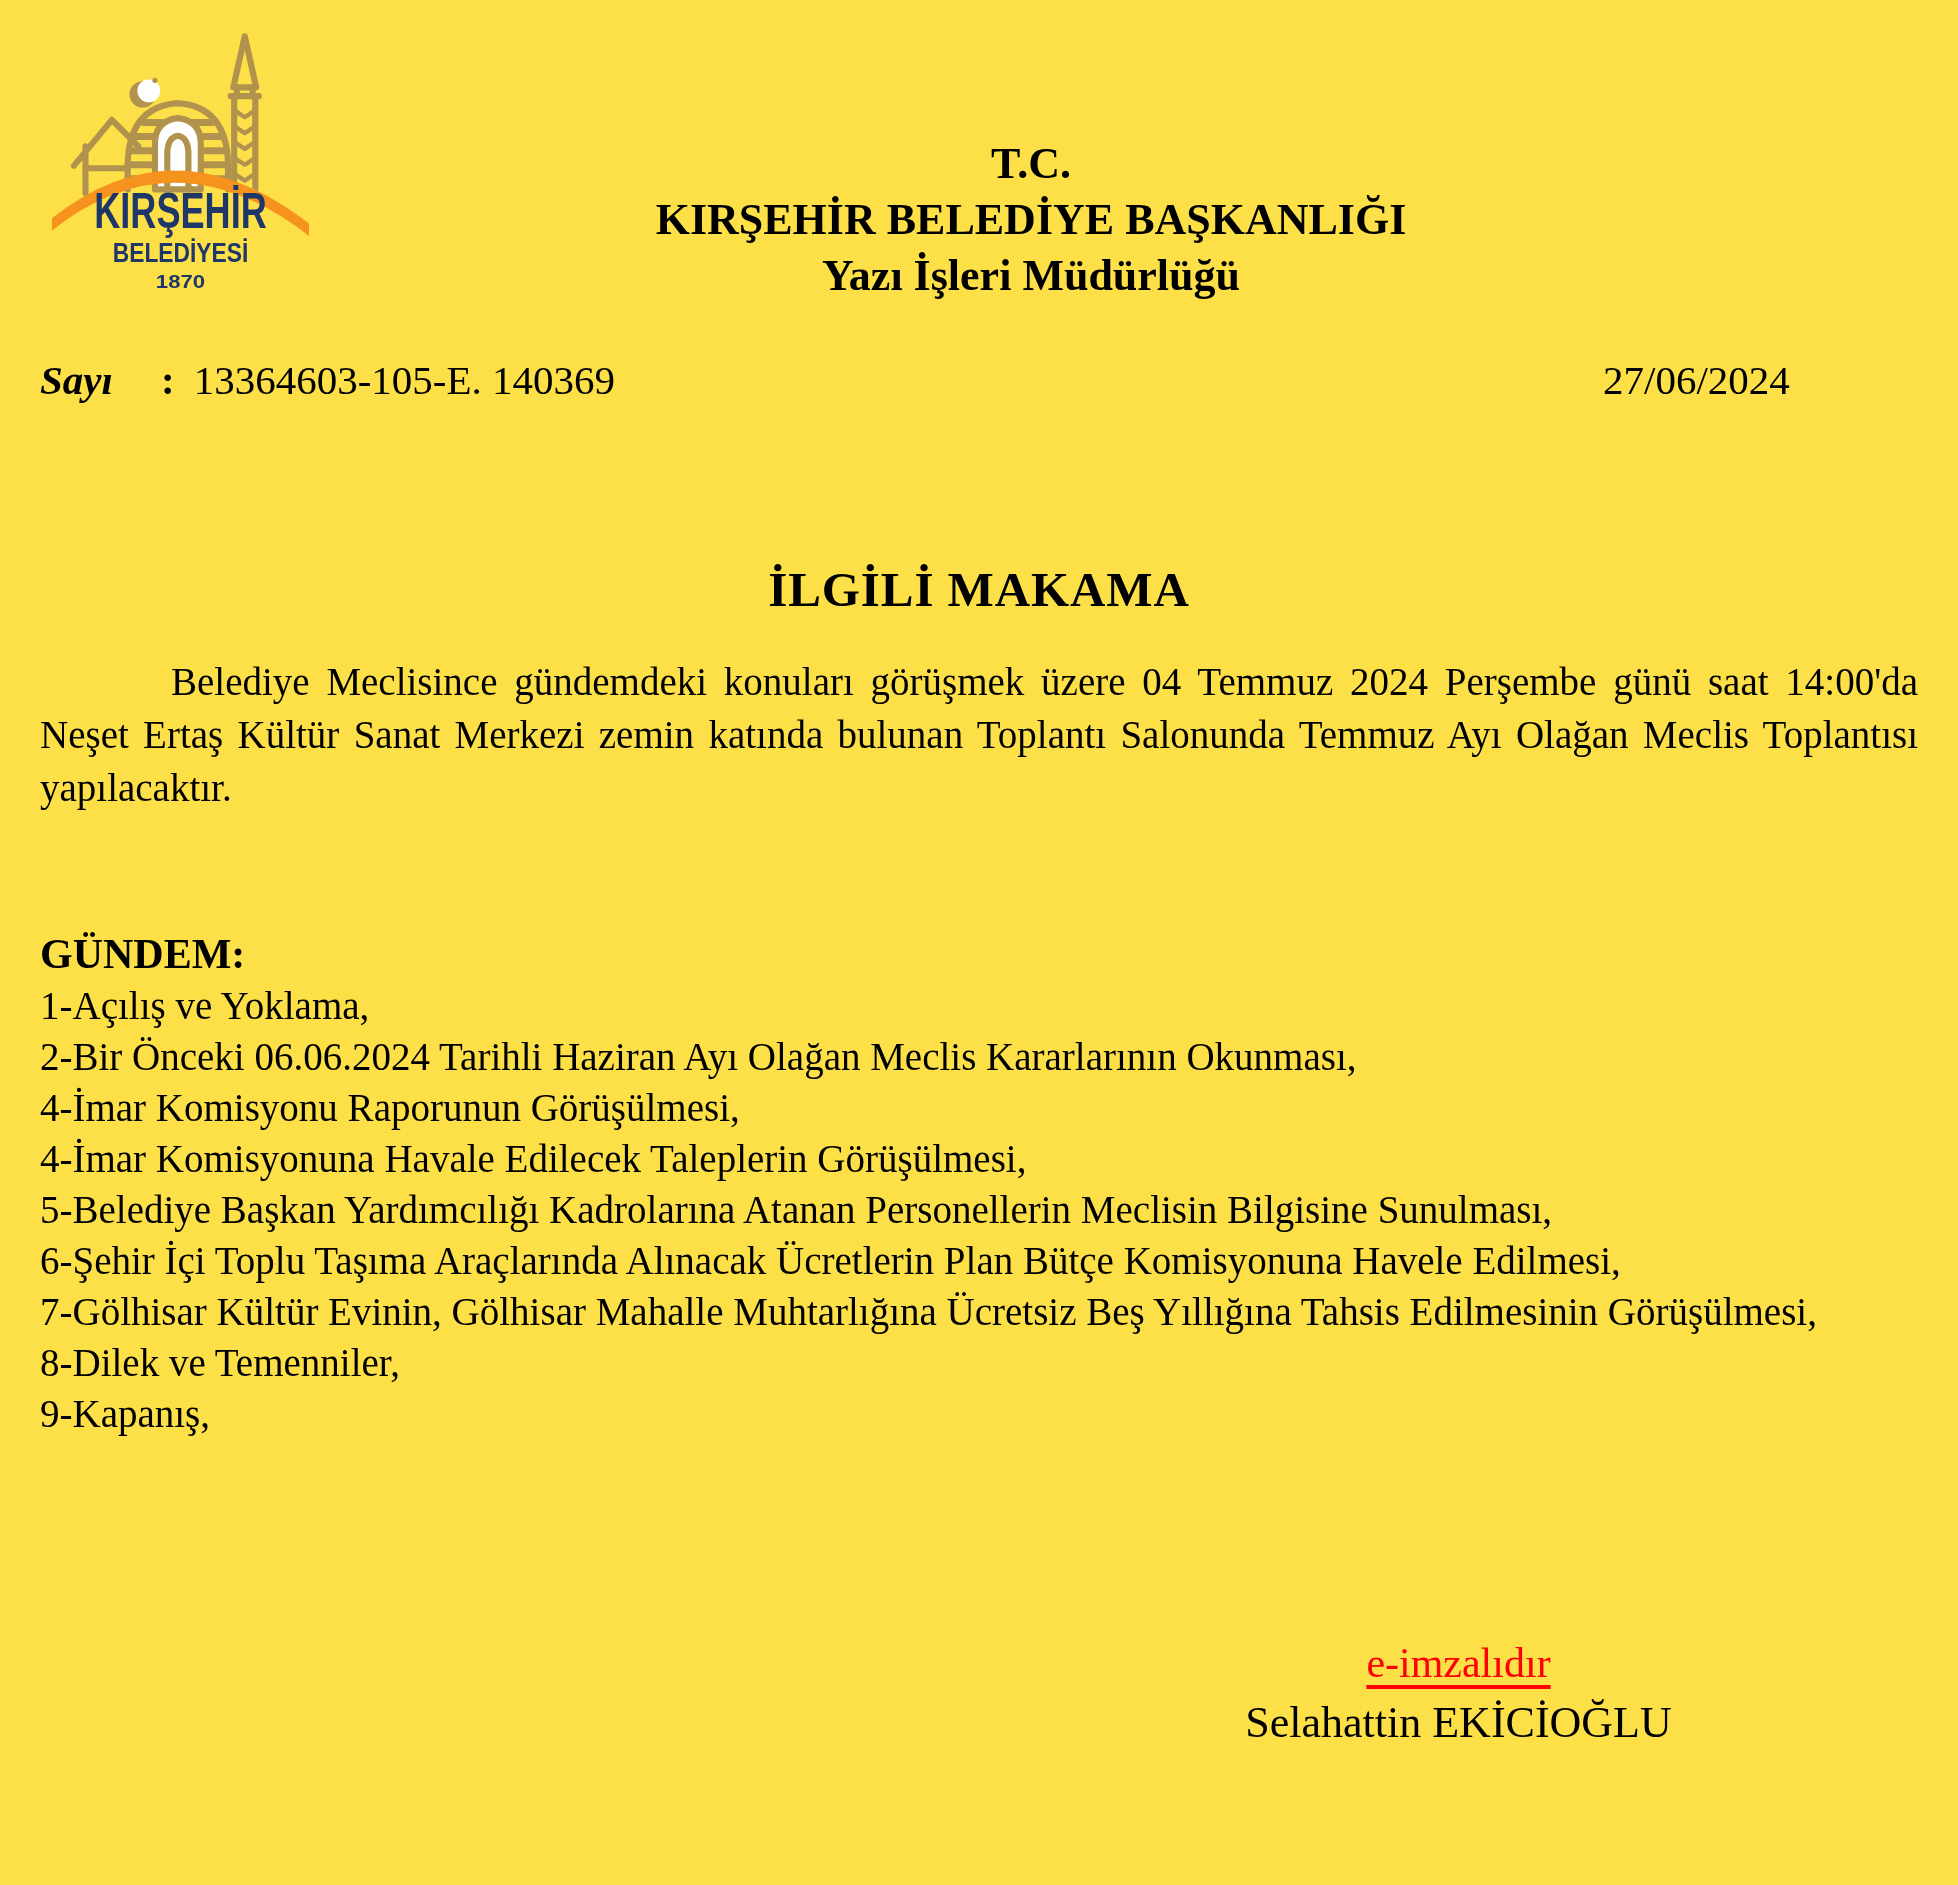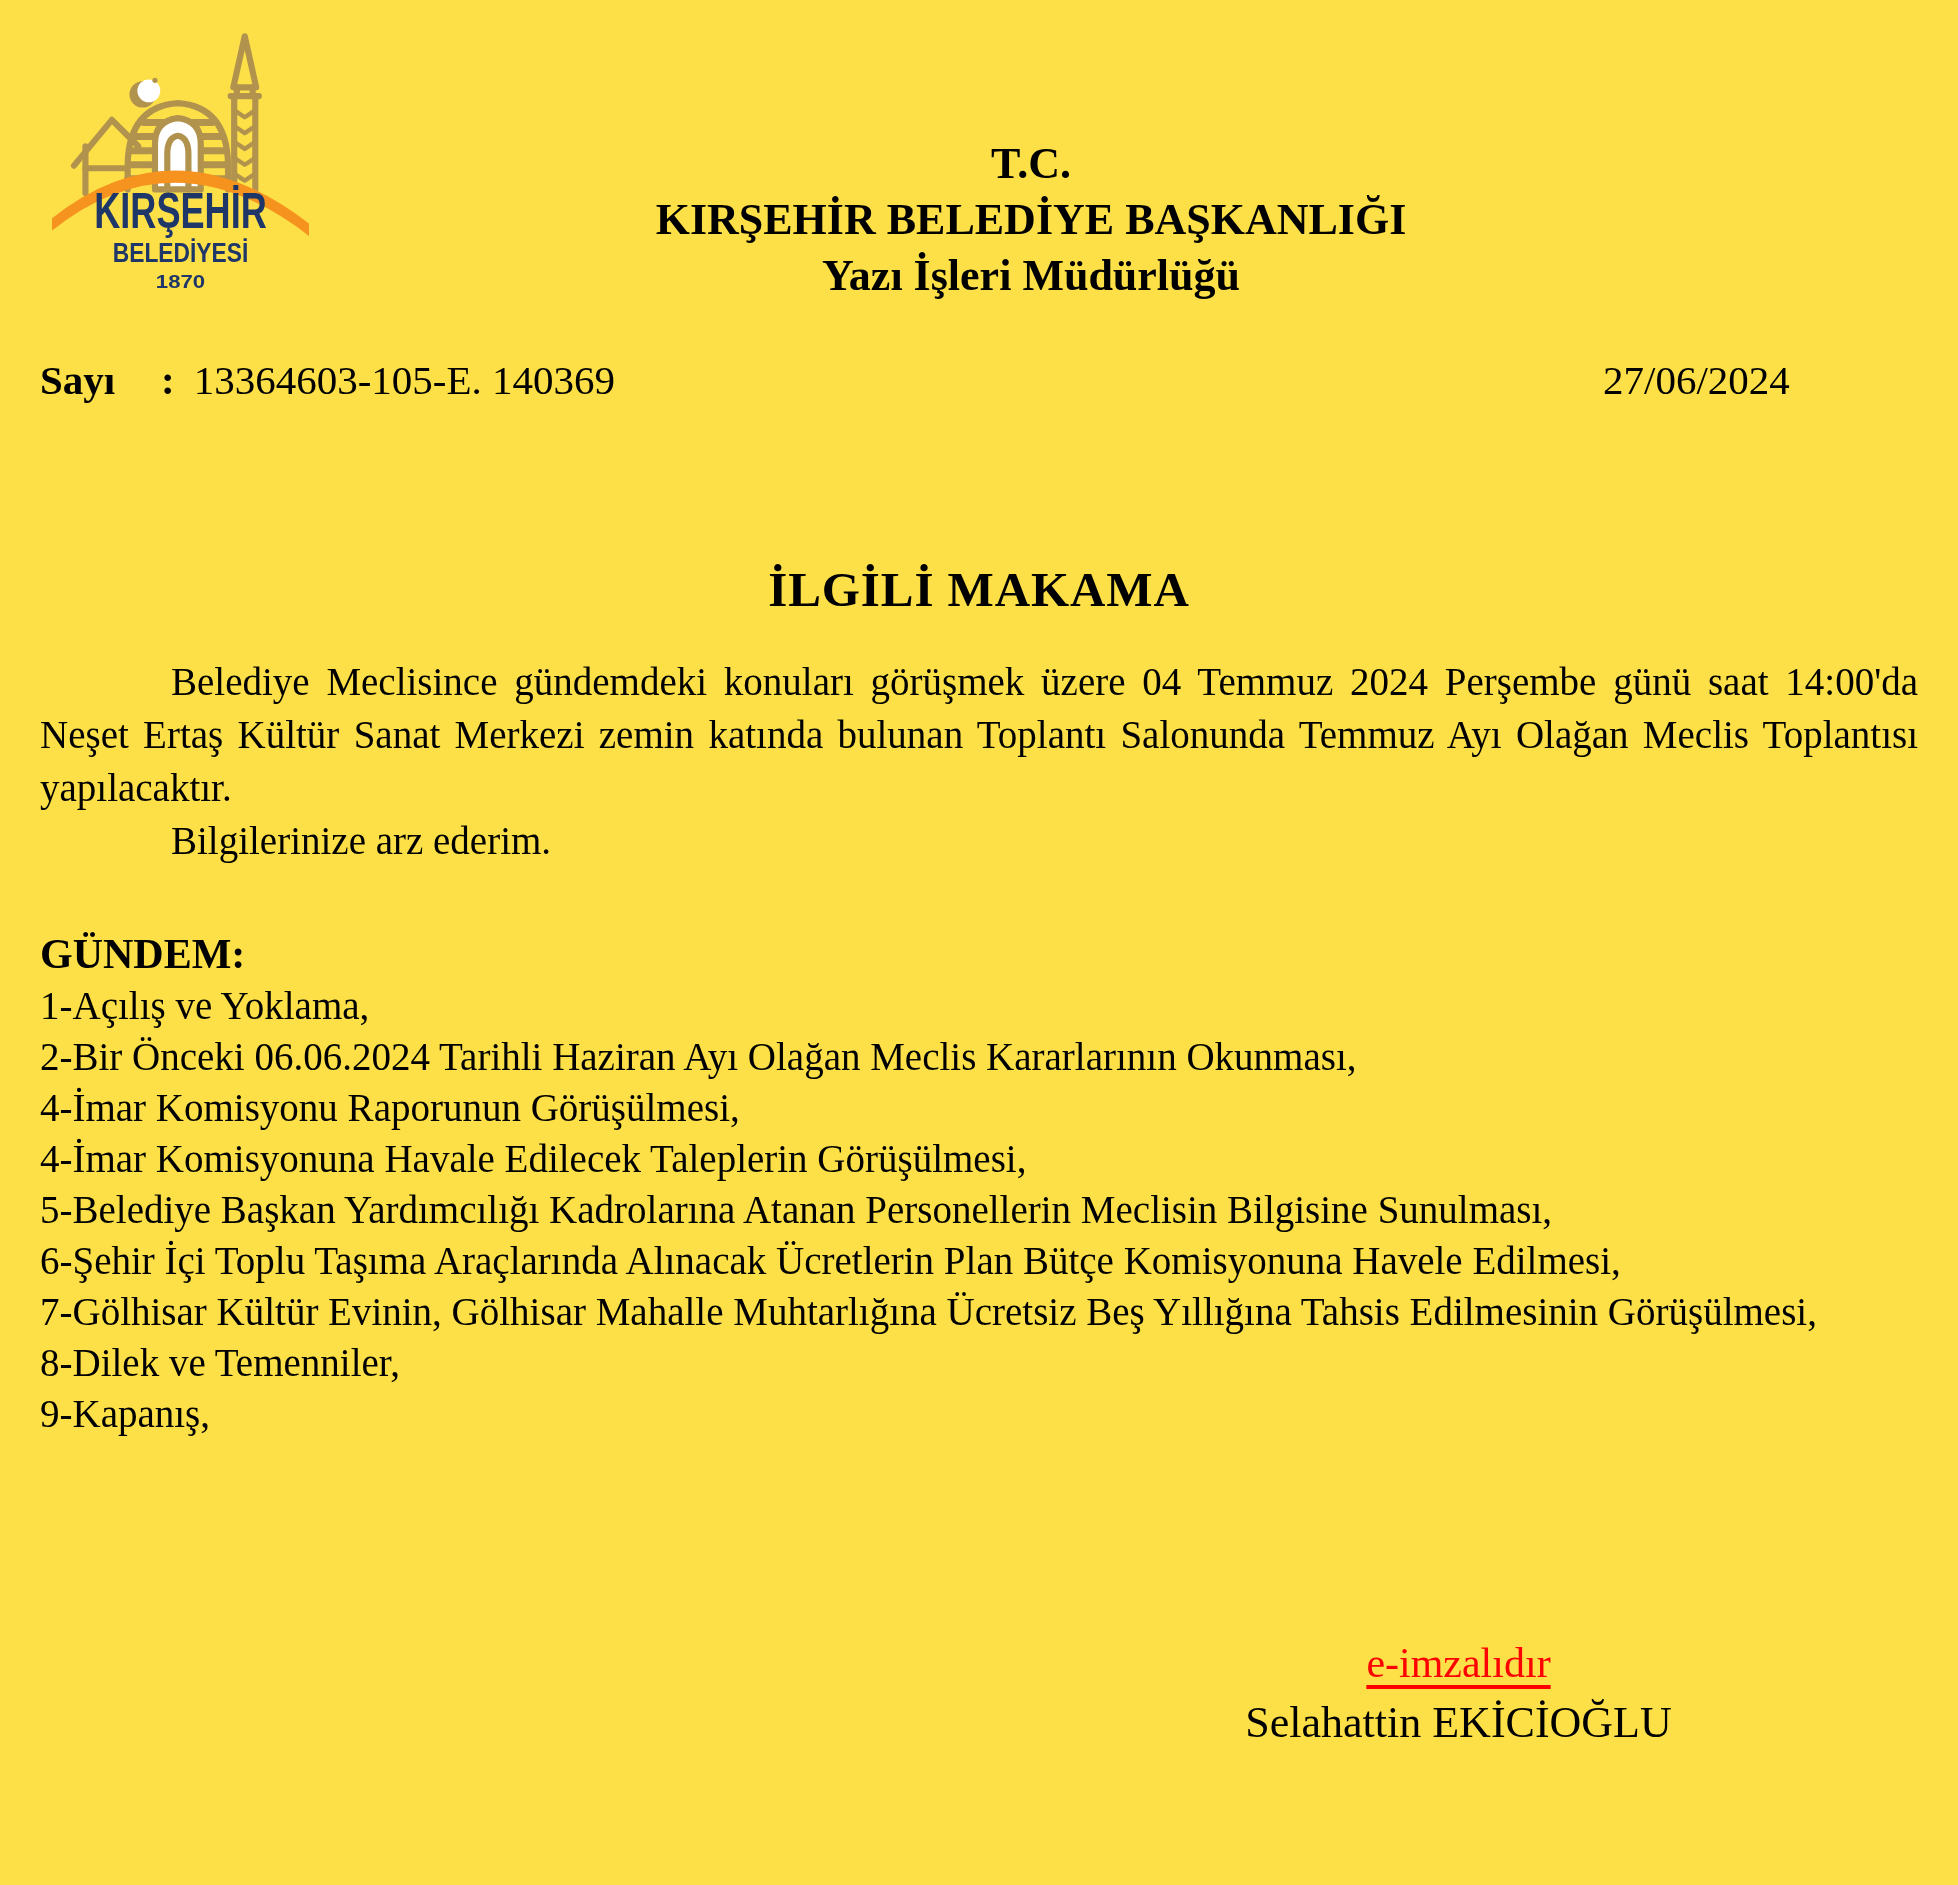--- a/index.html
+++ b/index.html
@@ -16,21 +16,21 @@
   .logo{position:absolute;left:52px;top:30px;width:257px;height:266px;}
   
   .letterhead{
     position:absolute;top:136px;left:0;right:0;
     text-align:center;
     transform:translateX(52px);
     font-weight:bold;font-size:44px;line-height:56px;
   }
   
   .meta{position:absolute;top:355px;left:40px;font-size:41px;line-height:51px;}
-  .meta-row .label{display:inline-block;width:121px;font-weight:bold;}
+  .meta-row .label{display:inline-block;width:121px;font-weight:bold;font-style:italic;}
   .meta-row .sep{font-weight:bold;}
   .meta-row .value{margin-left:19px;}
   .doc-date{position:absolute;top:356px;left:1603px;font-size:41px;}
   
   .recipient{
     position:absolute;top:561px;left:0;right:0;
     text-align:center;font-weight:bold;font-size:49px;letter-spacing:0.9px;
   }
   
   .body-text{
@@ -117,21 +117,20 @@
     <div class="meta-row">
       <span class="label">Sayı</span><span class="sep">:</span><span class="value">13364603-105-E. 140369</span>
     </div>
   </div>
   <div class="doc-date">27/06/2024</div>
 
   <div class="recipient">İLGİLİ MAKAMA</div>
 
   <div class="body-text">
     <p>Belediye Meclisince gündemdeki konuları görüşmek üzere 04 Temmuz 2024 Perşembe günü saat 14:00'da Neşet Ertaş Kültür Sanat Merkezi zemin katında bulunan Toplantı Salonunda Temmuz Ayı Olağan Meclis Toplantısı yapılacaktır.</p>
-    <p>Bilgilerinize arz ederim.</p>
   </div>
 
   <div class="agenda">
     <div class="agenda-heading">GÜNDEM:</div>
     <div class="agenda-item">1-Açılış ve Yoklama,</div>
     <div class="agenda-item">2-Bir Önceki 06.06.2024 Tarihli Haziran Ayı Olağan Meclis Kararlarının Okunması,</div>
     <div class="agenda-item">4-İmar Komisyonu Raporunun Görüşülmesi,</div>
     <div class="agenda-item">4-İmar Komisyonuna Havale Edilecek Taleplerin Görüşülmesi,</div>
     <div class="agenda-item">5-Belediye Başkan Yardımcılığı Kadrolarına Atanan Personellerin Meclisin Bilgisine Sunulması,</div>
     <div class="agenda-item">6-Şehir İçi Toplu Taşıma Araçlarında Alınacak Ücretlerin Plan Bütçe Komisyonuna Havele Edilmesi,</div>

